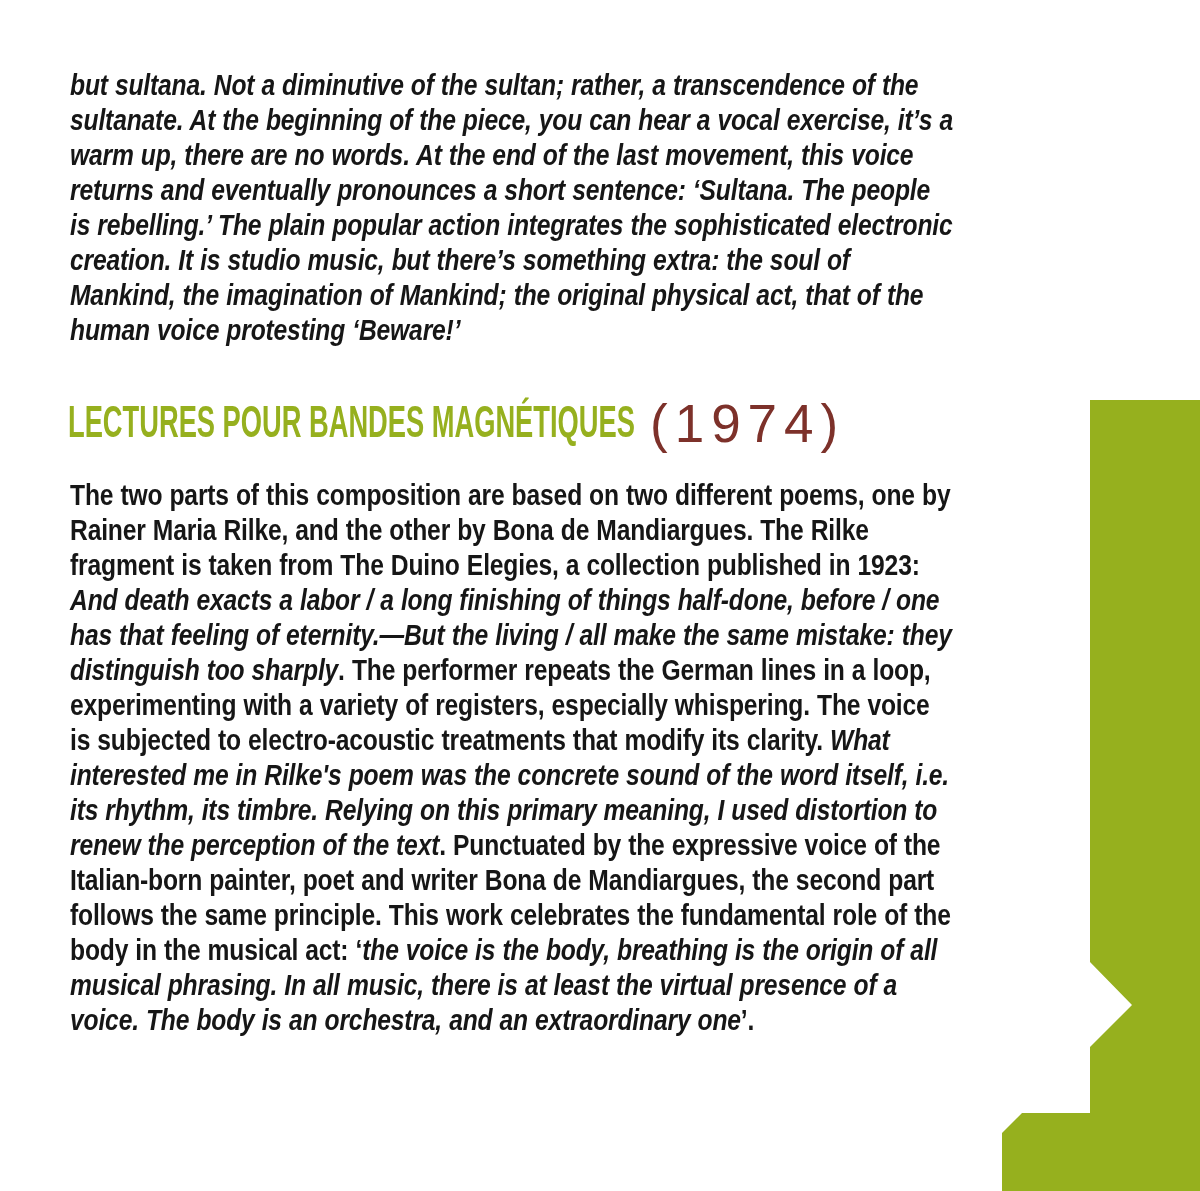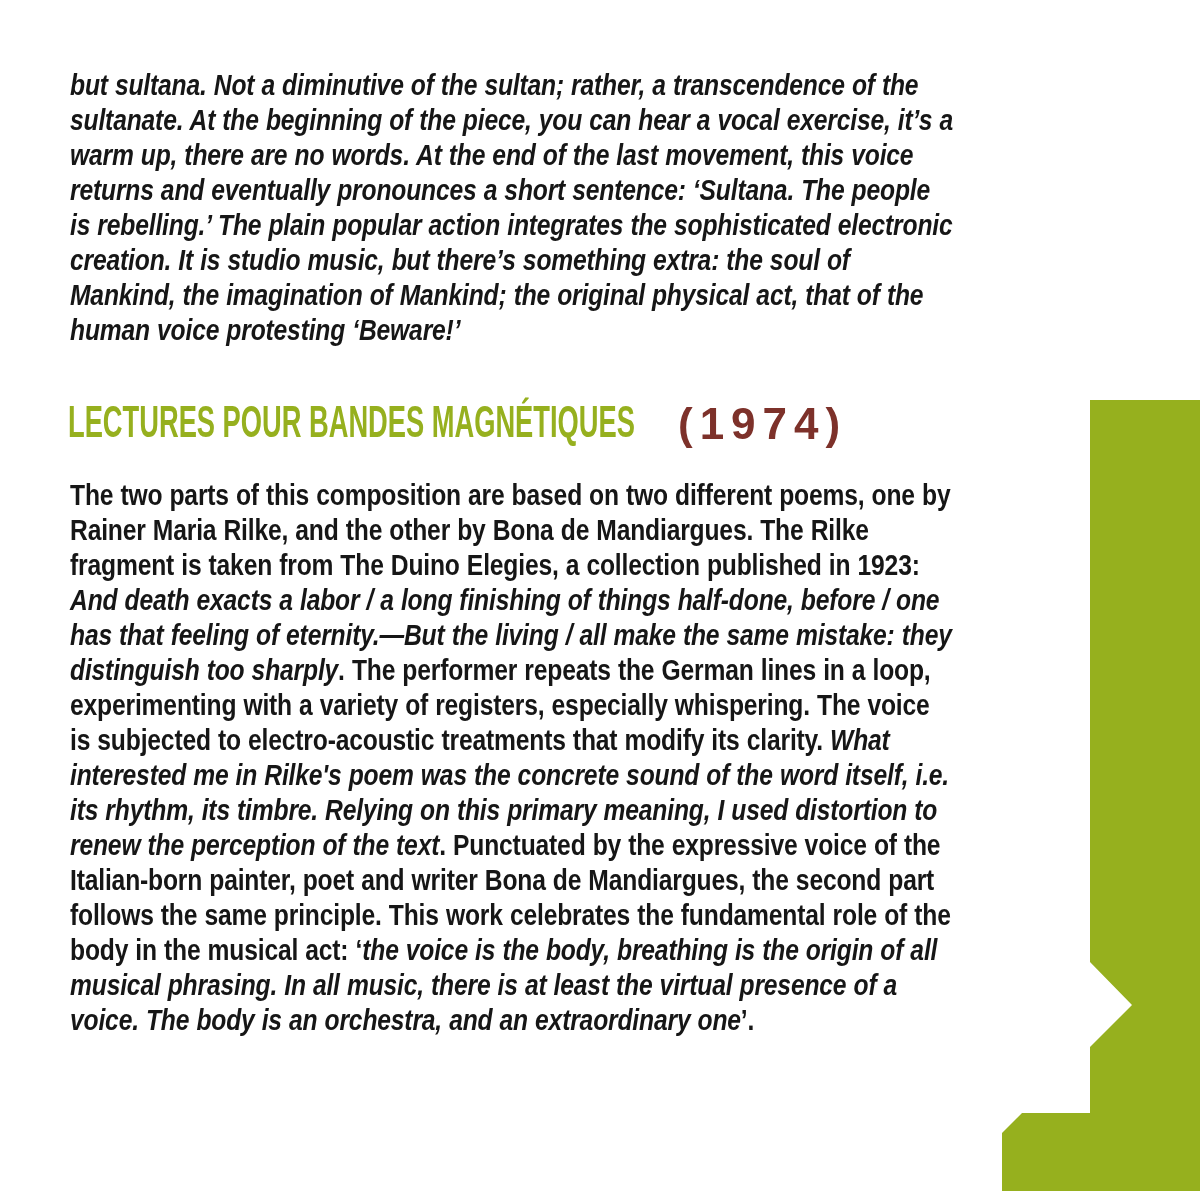--- a/index.html
+++ b/index.html
@@ -43,23 +43,23 @@
     font-size:44px; line-height:44px;
     font-weight:bold;
     color:var(--green);
     white-space:nowrap;
     letter-spacing:0px;
     transform:scaleX(0.62);
     transform-origin:top left;
   }
   .heading-year{
     position:absolute;
-    left:678px; top:404px;
-    font-size:44px; line-height:40px;
-    font-weight:bold;
+    left:650px; top:404px;
+    font-size:53px; line-height:40px;
+    font-weight:normal;
     color:var(--maroon);
     white-space:nowrap;
     letter-spacing:7px;
   }
   .green-panel{
     position:absolute;
     left:1000px; top:400px;
     width:200px; height:791px;
     display:block;
   }

